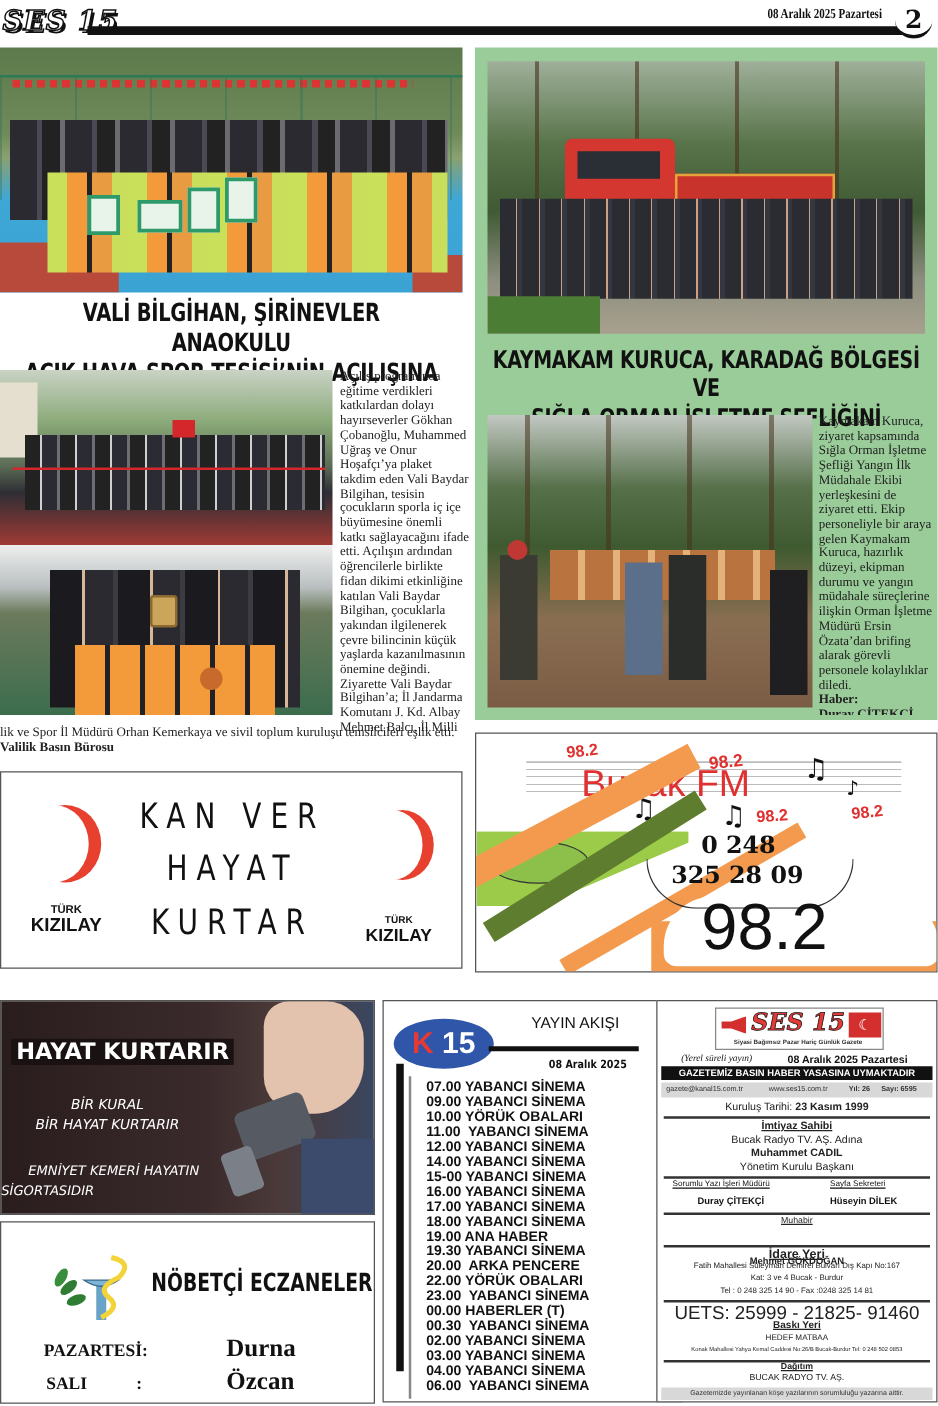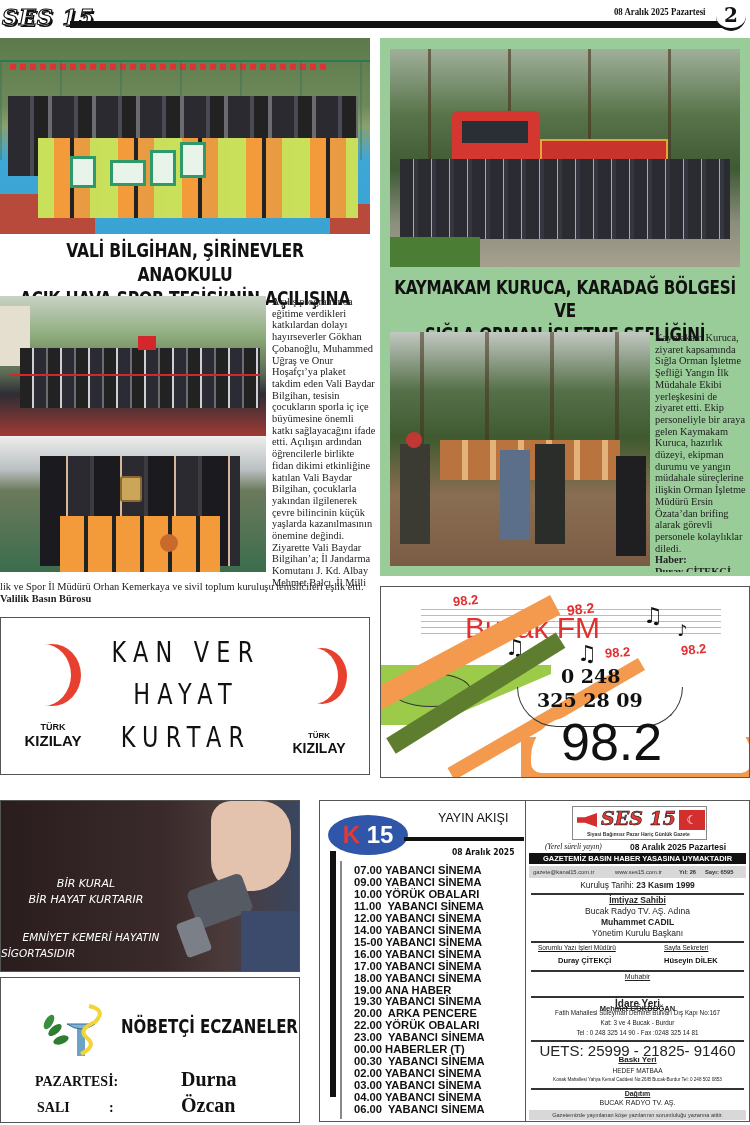--- a/index.html
+++ b/index.html
@@ -155,20 +155,21 @@
   <div class="abs" style="left:156px;top:102px;font-family:'DejaVu Serif',serif;font-weight:bold;font-size:19px;color:#111">325 28 09</div>
   <div class="abs" style="left:136px;top:100px;width:166px;height:40px;border:1.5px solid #333;border-top:none;border-radius:0 0 60px 60px"></div>
   <div class="abs" style="left:180px;top:128px;font-family:'Liberation Sans',sans-serif;font-size:52px;line-height:54px;color:#111">98.2</div>
 </div>
 
 <div class="box" style="left:0;top:800px;width:300px;height:172px;background:linear-gradient(90deg,#2a1d1e 0%,#3a2a2b 55%,#4b3a39 75%,#3a4660 100%);overflow:hidden">
   <div class="abs" style="left:210px;top:0;width:80px;height:90px;background:#e3c3ad;border-radius:20px 30px 40px 30px"></div>
   <div class="abs" style="left:190px;top:80px;width:58px;height:40px;background:#555a63;border-radius:6px;transform:rotate(-20deg)"></div>
   <div class="abs" style="left:180px;top:118px;width:26px;height:36px;background:#7a7f88;border-radius:4px;transform:rotate(-20deg)"></div>
   <div class="abs" style="left:240px;top:110px;width:70px;height:70px;background:#3c4b6b"></div>
+  <div class="abs" style="left:8px;top:30px;background:#1a1212;padding:0 4px;font-family:'DejaVu Sans',sans-serif;font-weight:bold;font-size:18px;color:#fff">HAYAT KURTARIR</div>
   <div class="abs" style="left:0;top:76px;width:170px;text-align:center;font-family:'DejaVu Sans',sans-serif;font-style:italic;font-size:11px;color:#fff">BİR KURAL</div>
   <div class="abs" style="left:0;top:92px;width:170px;text-align:center;font-family:'DejaVu Sans',sans-serif;font-style:italic;font-size:11px;color:#fff">BİR HAYAT KURTARIR</div>
   <div class="abs" style="left:0;top:130px;width:180px;text-align:center;font-family:'DejaVu Sans',sans-serif;font-style:italic;font-size:10.5px;color:#fff">EMNİYET KEMERİ HAYATIN</div>
   <div class="abs" style="left:0;top:146px;width:180px;text-align:left;font-family:'DejaVu Sans',sans-serif;font-style:italic;font-size:10.5px;color:#fff">SİGORTASIDIR</div>
 </div>
 
 <div class="box" style="left:0;top:977px;width:300px;height:146px">
   <div class="abs" style="left:36px;top:22px;width:80px;height:60px">
     <svg width="80" height="60" viewBox="0 0 80 60">
       <ellipse cx="18" cy="30" rx="8" ry="4" fill="#2e7d32" transform="rotate(-40 18 30)"></ellipse>
@@ -180,21 +181,21 @@
     </svg>
   </div>
   <div class="abs" style="left:120px;top:36px;width:180px;font-family:'DejaVu Sans',sans-serif;font-weight:900;font-size:20px;transform:scaleX(.75);transform-origin:left;white-space:nowrap">NÖBETÇİ ECZANELER</div>
   <div class="abs" style="left:34px;top:96px;font-family:'Liberation Serif',serif;font-weight:bold;font-size:14px">PAZARTESİ:</div>
   <div class="abs" style="left:180px;top:90px;font-family:'Liberation Serif',serif;font-weight:bold;font-size:20px">Durna</div>
   <div class="abs" style="left:36px;top:122px;font-family:'Liberation Serif',serif;font-weight:bold;font-size:14px">SALI</div>
   <div class="abs" style="left:108px;top:122px;font-family:'Liberation Serif',serif;font-weight:bold;font-size:14px">:</div>
   <div class="abs" style="left:180px;top:116px;font-family:'Liberation Serif',serif;font-weight:bold;font-size:20px">Özcan</div>
 </div>
 
-<div class="box" style="left:319px;top:800px;width:240px;height:322px">
+<div class="box" style="left:306px;top:800px;width:240px;height:322px">
   <div class="abs" style="left:8px;top:14px;width:80px;height:40px;border-radius:50%;background:#2f56a8;font-family:'Liberation Sans',sans-serif;font-weight:bold;font-size:24px;color:#fff;text-align:center;line-height:40px">
     <span style="color:#e53935">K</span>
     <span>15</span>
   </div>
   <div class="abs" style="left:118px;top:10px;font-family:'Liberation Sans',sans-serif;font-size:12.5px;color:#111">YAYIN AKIŞI</div>
   <div class="abs" style="left:84px;top:36px;width:120px;height:4px;background:#111"></div>
   <div class="abs" style="left:10px;top:50px;width:6px;height:246px;background:#111"></div>
   <div class="abs" style="left:20px;top:60px;width:2px;height:258px;background:#888"></div>
   <div class="abs" style="left:132px;top:46px;font-family:'DejaVu Sans',sans-serif;font-weight:bold;font-size:9px;transform:scaleX(.85);transform-origin:left">08 Aralık 2025</div>
   <div class="abs" style="left:34px;top:64px">

